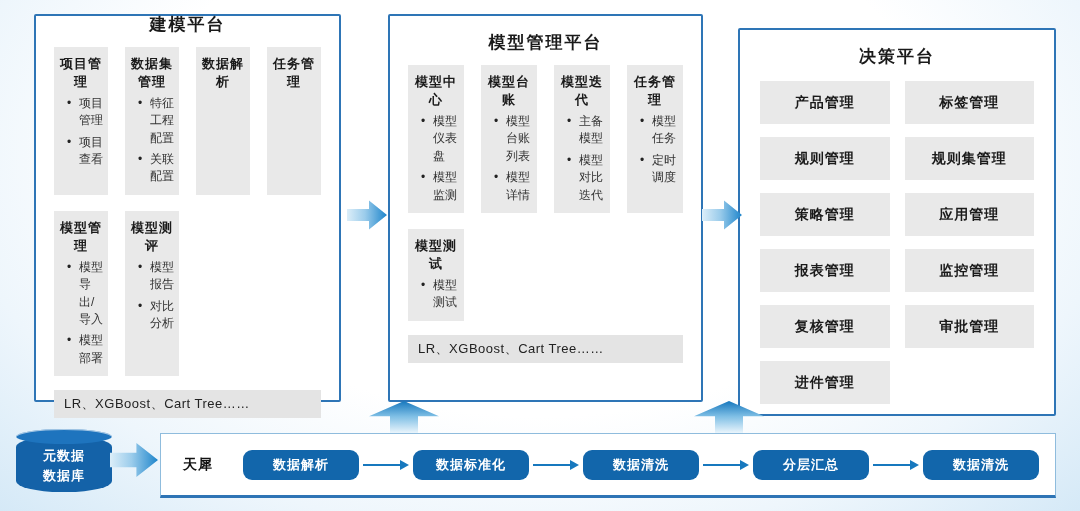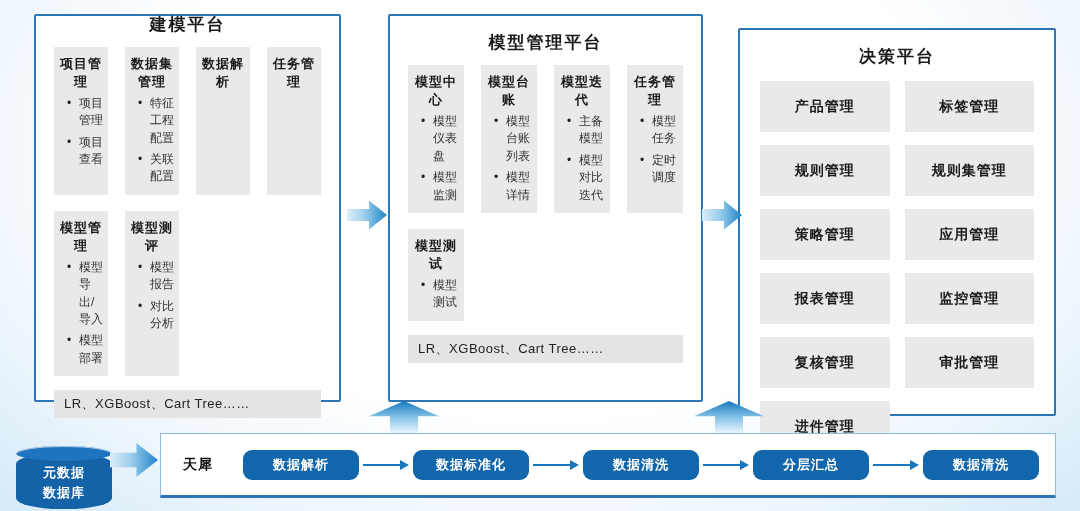--- a/index.html
+++ b/index.html
@@ -26,21 +26,21 @@
   .card-title{text-align:center;font-weight:bold;font-size:13px;color:#1a1a1a;margin:1px 0 4px;letter-spacing:1px;}
   .card-list{margin:0;padding:0 0 0 8px;list-style:none;font-size:12px;color:#333;}
   .card-list li{position:relative;padding-left:12px;margin:4px 0;line-height:1.45;}
   .card-list li::before{content:"•";position:absolute;left:0;top:0;color:#222;font-size:12px;}
   .panel-footer{
     background:#E4E4E4;height:28px;line-height:28px;font-size:13px;color:#222;
     padding-left:10px;margin-top:14px;letter-spacing:.5px;
   }
   .btn-grid{display:grid;grid-template-columns:1fr 1fr;column-gap:15px;row-gap:13px;padding:2px 2px 0;}
   .decision-item{
-    background:#E9E9E9;height:51px;display:flex;align-items:center;justify-content:center;
+    background:#E9E9E9;height:43px;display:flex;align-items:center;justify-content:center;
     font-size:14px;font-weight:bold;color:#1a1a1a;letter-spacing:1px;
   }
   
   .arrow-right{
     position:absolute;
     background:linear-gradient(90deg,#DCEEF9 0%,#9BCCEB 45%,#1E85CB 100%);
     clip-path:polygon(0 31%,55% 31%,55% 5%,100% 50%,55% 95%,55% 69%,0 69%);
   }
   #ar0{left:347px;top:199px;width:40px;height:32px;}
   #ar1{left:702px;top:199px;width:40px;height:32px;}
@@ -62,21 +62,21 @@
   .steps{flex:1;display:flex;align-items:center;}
   .step-btn{
     background:#1266AB;color:#fff;font-weight:bold;font-size:13px;letter-spacing:1px;
     width:116px;height:30px;border-radius:9px;flex:0 0 auto;
     display:flex;align-items:center;justify-content:center;
   }
   .connector{flex:1;display:flex;align-items:center;margin:0 4px;}
   .connector .line{flex:1;height:2px;background:#1778BE;}
   .connector .head{width:0;height:0;border-left:9px solid #1778BE;border-top:5px solid transparent;border-bottom:5px solid transparent;}
   
-  .db{position:absolute;left:16px;top:429px;width:96px;height:63px;margin-top:17px;}
+  .db{position:absolute;left:16px;top:429px;width:96px;height:63px;}
   .db-body{position:absolute;left:0;right:0;top:7px;bottom:0;background:#1462A8;border-radius:45px/11px;}
   .db-top{position:absolute;left:0;right:0;top:0;height:15px;background:#1E74BE;border-radius:50%;box-shadow:inset 0 1px 0 rgba(255,255,255,.6);}
   .db-text{position:absolute;left:0;right:0;top:17px;text-align:center;color:#fff;font-weight:bold;font-size:13px;line-height:1.5;letter-spacing:1px;}
 </style>
 </head>
 <body>
 
 <div class="canvas">
 
   <section class="panel" id="p0">

